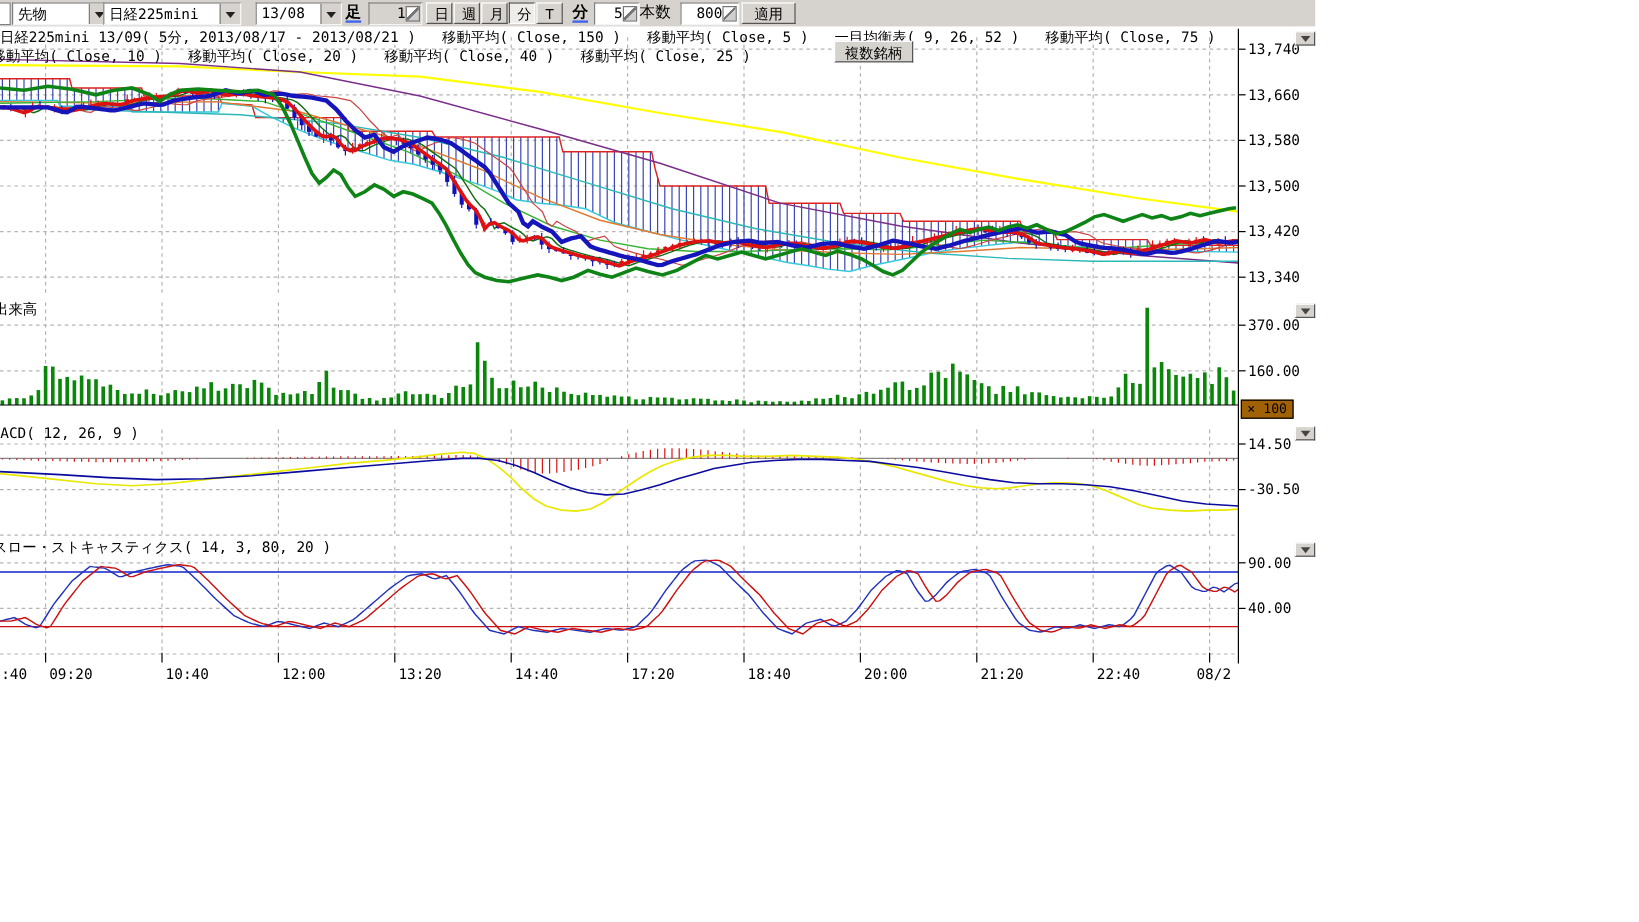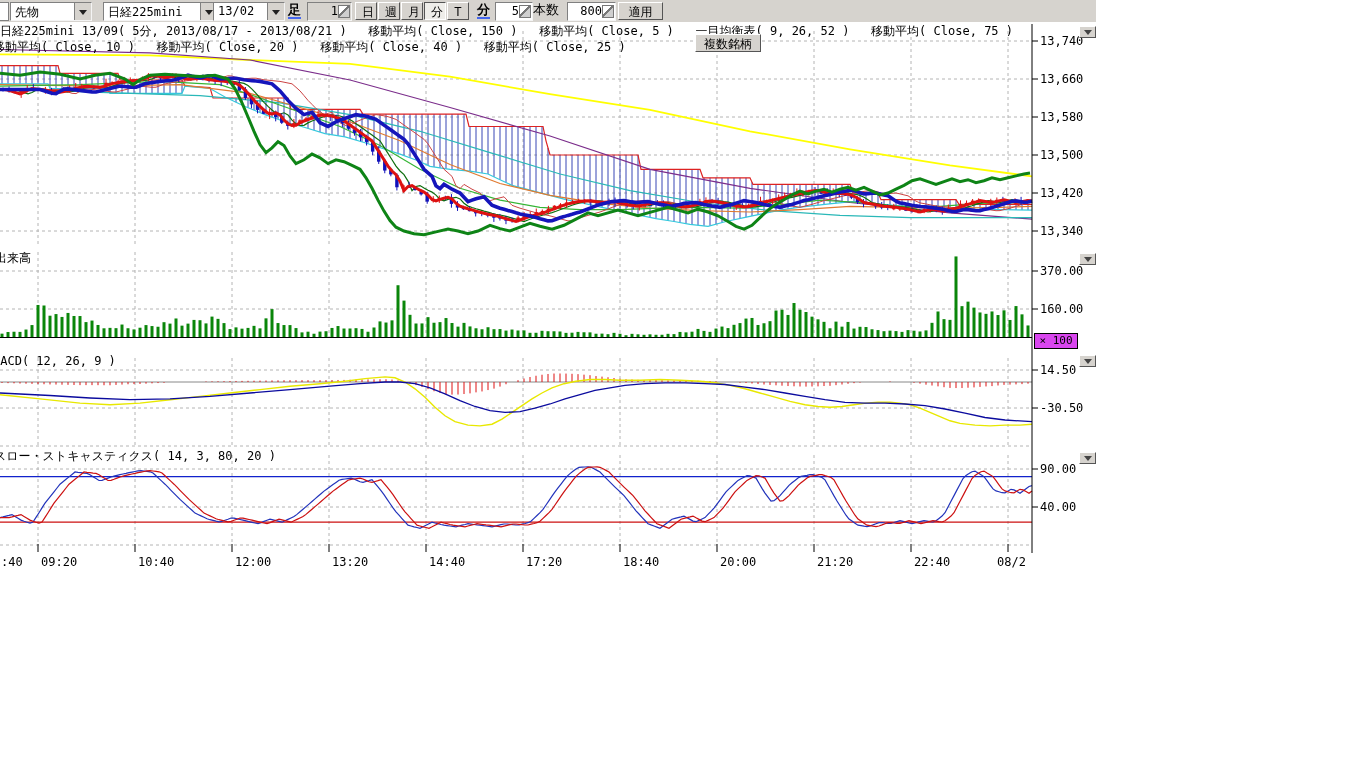--- a/index.html
+++ b/index.html
@@ -28,21 +28,21 @@
     border-color:#ffffff #555 #555 #ffffff;font-size:12px;color:#000;text-align:center;
     line-height:16px;box-sizing:border-box;}
   .tbtn.pressed{background:#eeede9;border-color:#555 #ffffff #ffffff #555;}
   
   .ovl{position:absolute;color:#000;font-size:12px;white-space:pre;
     font-family:"DejaVu Sans Mono",monospace;pointer-events:none;}
   .panebtn{position:absolute;width:17px;height:12px;background:#d6d3ce;border:1px solid;
     border-color:#ffffff #555 #555 #ffffff;box-sizing:border-box;}
   .panebtn .tri{margin:-2px 0 0 -4px;border-top-color:#444;}
   #multbox{position:absolute;left:1034px;top:333px;width:42px;height:14px;border:1px solid #000;
-    background:#d946ef;font-family:"DejaVu Sans Mono",monospace;font-size:11px;line-height:14px;
+    background:#a16207;font-family:"DejaVu Sans Mono",monospace;font-size:11px;line-height:14px;
     text-align:center;color:#000;}
   #clip-combo{position:absolute;left:-6px;top:2px;width:13px;height:17px;background:#fff;
     border:1px solid #808080;}
   svg text{font-family:"DejaVu Sans Mono",monospace;}
 </style>
 </head>
 <body>
 
 <div id="app">
 
@@ -1055,28 +1055,28 @@
 
   <div id="toolbar">
     <div id="clip-combo"></div>
 
     <div class="combo" style="left:10px;width:80px;">
       <span class="cval">先物</span>
       <span class="cbtn">
           <span class="tri"></span>
         </span>
     </div>
-    <div class="combo" style="left:103px;width:113px;">
+    <div class="combo" style="left:86px;width:113px;">
       <span class="cval">日経225mini</span>
       <span class="cbtn">
           <span class="tri"></span>
         </span>
     </div>
     <div class="combo" style="left:213px;width:70px;">
-      <span class="cval">13/02</span>
+      <span class="cval">13/08</span>
       <span class="cbtn">
           <span class="tri"></span>
         </span>
     </div>
 
     <span class="tlabel" style="left:288px;">足</span>
 
     <div class="spin dis" style="left:307px;width:43px;">
       <span class="sval">1</span>
       <span class="shandle"></span>

